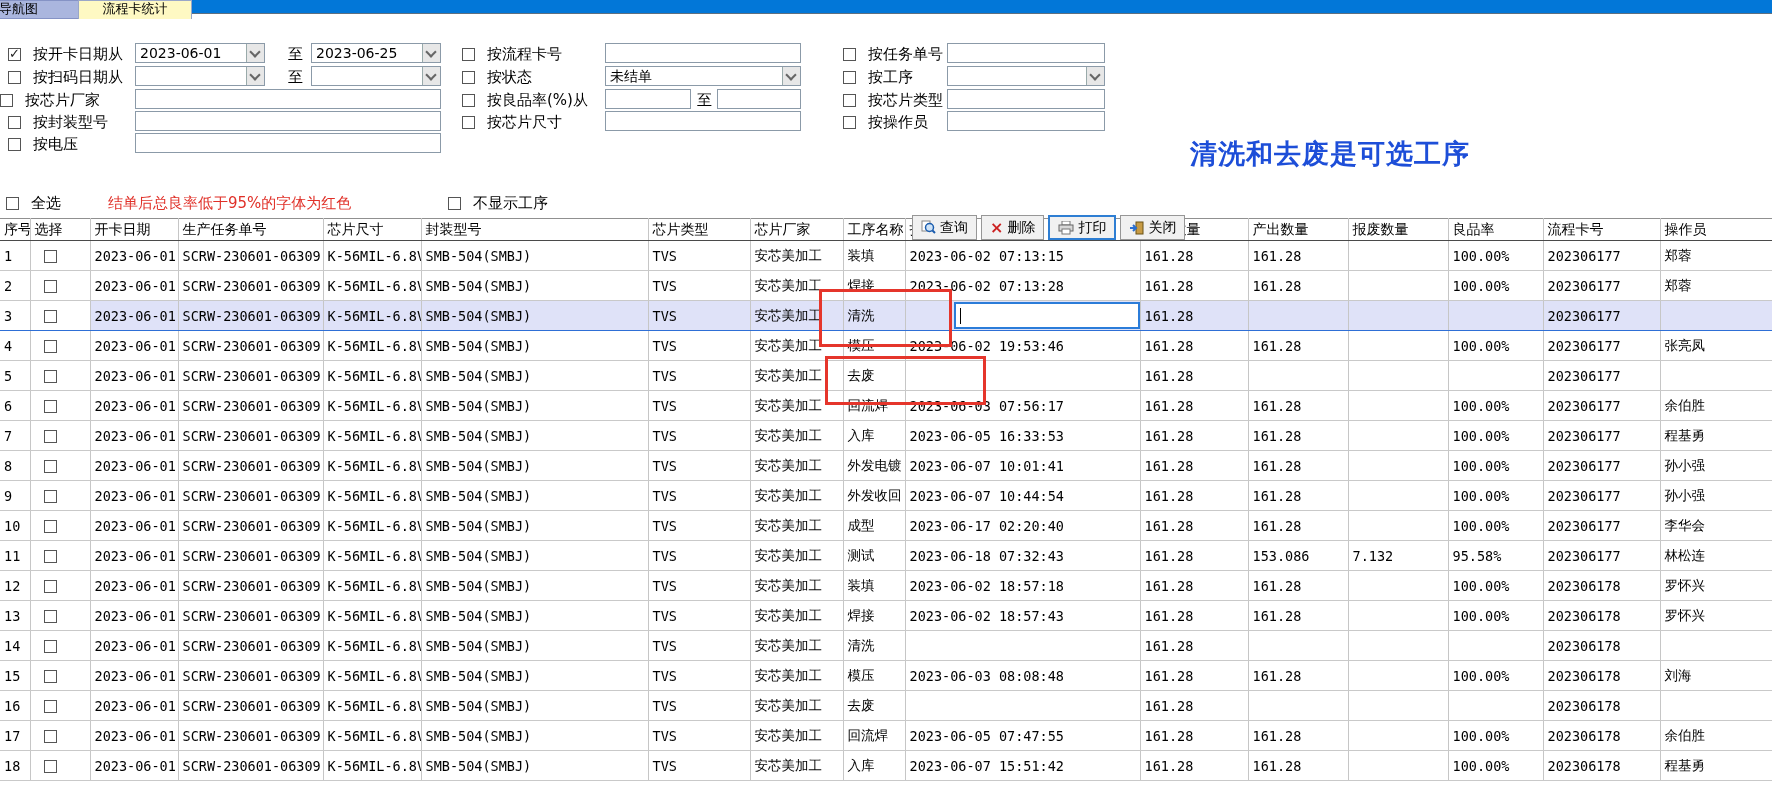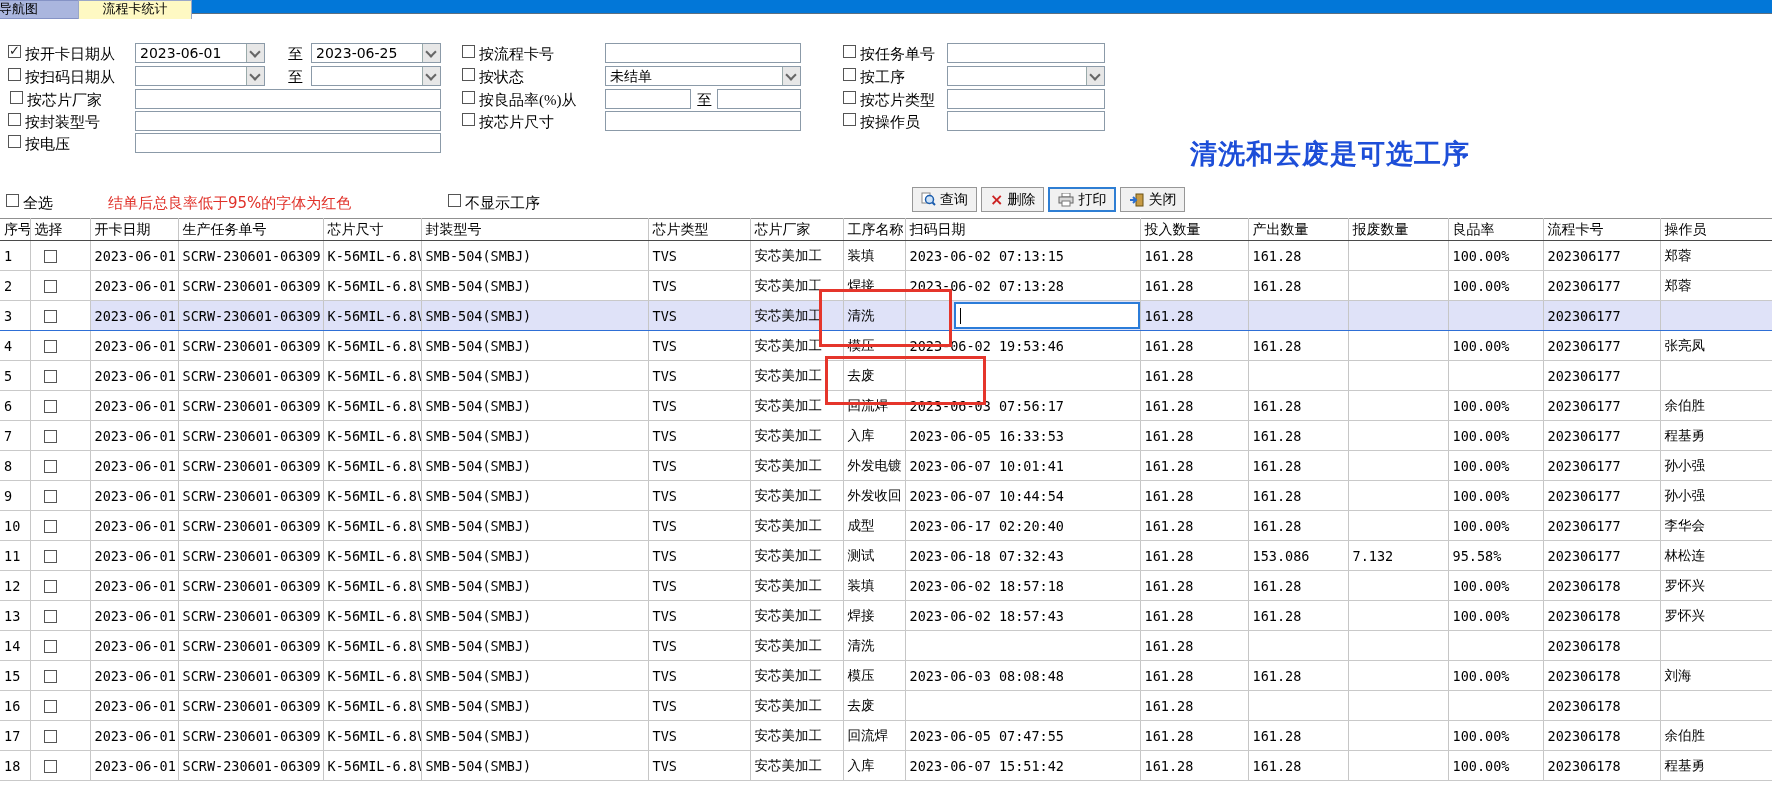--- a/index.html
+++ b/index.html
@@ -6,21 +6,21 @@
   .screen{position:relative;width:1772px;height:795px;overflow:hidden;background:#fff;
           font-family:"DejaVu Sans",sans-serif;color:#000;}
   
   .topstrip{position:absolute;left:0;top:0;width:1772px;height:13px;background:#0277d8;
             border-bottom:1px solid #5f7080;z-index:1;}
   .tab{position:absolute;top:0;height:17px;font-size:13px;line-height:16px;z-index:2;white-space:nowrap;}
   .tab-inactive{left:-14px;width:92px;background:#aab6de;border:1px solid #8593c5;padding-left:12px;}
   .tab-active{left:78px;width:112px;height:18px;background:#fef9c3;border:1px solid #9aa7c8;border-bottom:none;
               text-align:center;}
   
-  .frow{position:absolute;display:flex;gap:4px;height:18px;font-family:Liberation Serif, serif;}
+  .frow{position:absolute;display:flex;align-items:center;gap:12px;height:18px;}
   .flbl{font-size:15px;white-space:nowrap;}
   .cb{display:inline-block;width:13px;height:13px;background:#fff;border:1px solid #555;
       box-sizing:border-box;position:relative;flex:0 0 auto;}
   .cb.checked::after{content:"✓";position:absolute;left:0px;top:-3px;font-size:13px;color:#222;}
   .tinput{position:absolute;height:20px;background:#fff;border:1px solid #8b9aa8;box-sizing:border-box;}
   .combo{position:absolute;height:20px;background:#fff;border:1px solid #8b9aa8;box-sizing:border-box;}
   .combo .val{position:absolute;left:4px;top:1px;font-size:14px;line-height:17px;white-space:nowrap;}
   .combo .btn{position:absolute;right:0;top:0;bottom:0;width:17px;background:#e7e7e7;border-left:1px solid #9aa;}
   .combo .btn::after{content:"";position:absolute;left:4px;top:4px;width:6px;height:6px;
       border-right:2px solid #666;border-bottom:2px solid #666;transform:rotate(45deg);}
@@ -28,21 +28,21 @@
   
   .bignote{position:absolute;left:1190px;top:136px;font-size:27px;font-weight:700;color:#1d4ed8;
            letter-spacing:1px;white-space:nowrap;}
   .redhint{position:absolute;left:108px;top:194px;font-size:15px;color:#e03028;white-space:nowrap;}
   .annbox{position:absolute;border:3px solid #e5352b;z-index:6;pointer-events:none;}
   .annbox1{left:819px;top:289px;width:127px;height:52px;}
   .annbox2{left:825px;top:356px;width:155px;height:43px;}
   
   .btnbar{position:absolute;left:912px;top:187px;display:flex;gap:4px;z-index:3;}
   .wbtn{display:inline-flex;align-items:center;gap:4px;height:25px;padding:0 8px;font-size:14px;
-        background:#f1f1f1;border:1px solid #979797;box-sizing:border-box;cursor:default;}
+        background:#f1f1f1;border:1px solid #979797;box-sizing:border-box;cursor:default;margin-top:28px;}
   .wbtn.focused{border:2px solid #2e7ed3;}
   .xglyph{color:#cc2222;font-weight:700;font-size:16px;line-height:14px;}
   .wbtn svg{display:block;}
   
   .gridwrap{position:absolute;left:0;top:218px;width:1772px;}
   table.grid{border-collapse:collapse;table-layout:fixed;width:1772px;border-top:1px solid #909090;}
   table.grid th{height:21px;font-size:14px;font-weight:400;text-align:left;padding:0 0 0 4px;
       border-right:1px solid #c6c6c6;border-bottom:1px solid #4a4a4a;background:#fff;
       white-space:nowrap;overflow:hidden;}
   table.grid td{height:29px;font-size:13.5px;font-family:"DejaVu Sans Mono","DejaVu Sans",monospace;
@@ -88,21 +88,21 @@
   <div class="combo" style="left:135px;top:66px;width:130px">
     <span class="val"></span>
     <span class="btn"></span>
   </div>
   <span class="tolbl" style="left:288px;top:68px">至</span>
   <div class="combo" style="left:311px;top:66px;width:130px">
     <span class="val"></span>
     <span class="btn"></span>
   </div>
 
-  <div class="frow" style="left:10px;top:91px">
+  <div class="frow" style="left:0;top:91px">
     <span class="cb"></span>
     <span class="flbl">按芯片厂家</span>
   </div>
   <div class="tinput" style="left:135px;top:89px;width:306px"></div>
 
   <div class="frow" style="left:8px;top:113px">
     <span class="cb"></span>
     <span class="flbl">按封装型号</span>
   </div>
   <div class="tinput" style="left:135px;top:111px;width:306px"></div>

